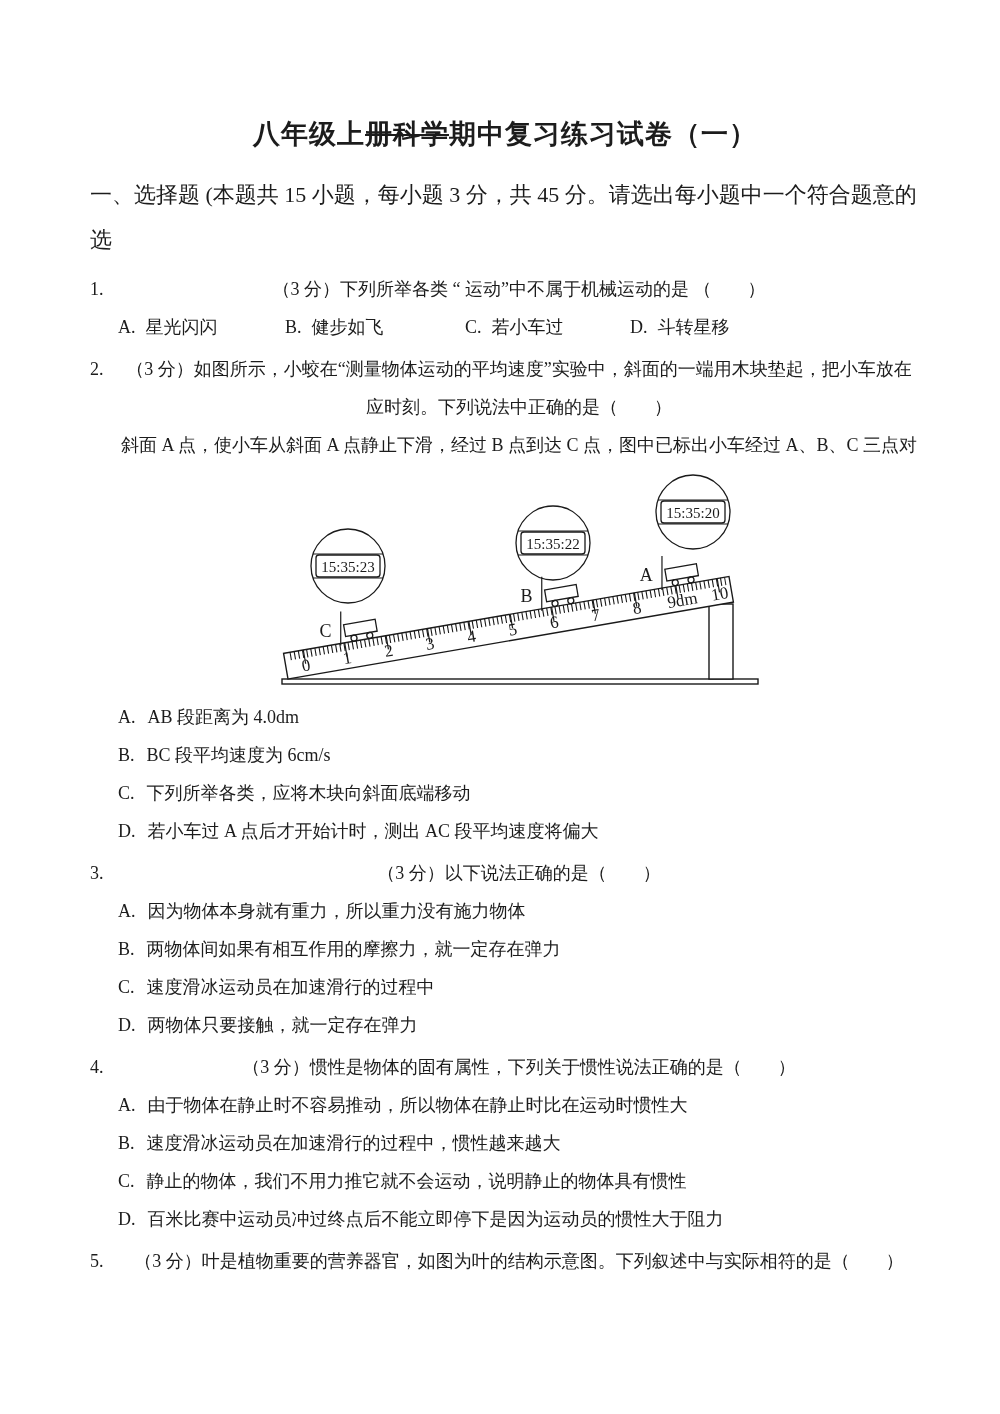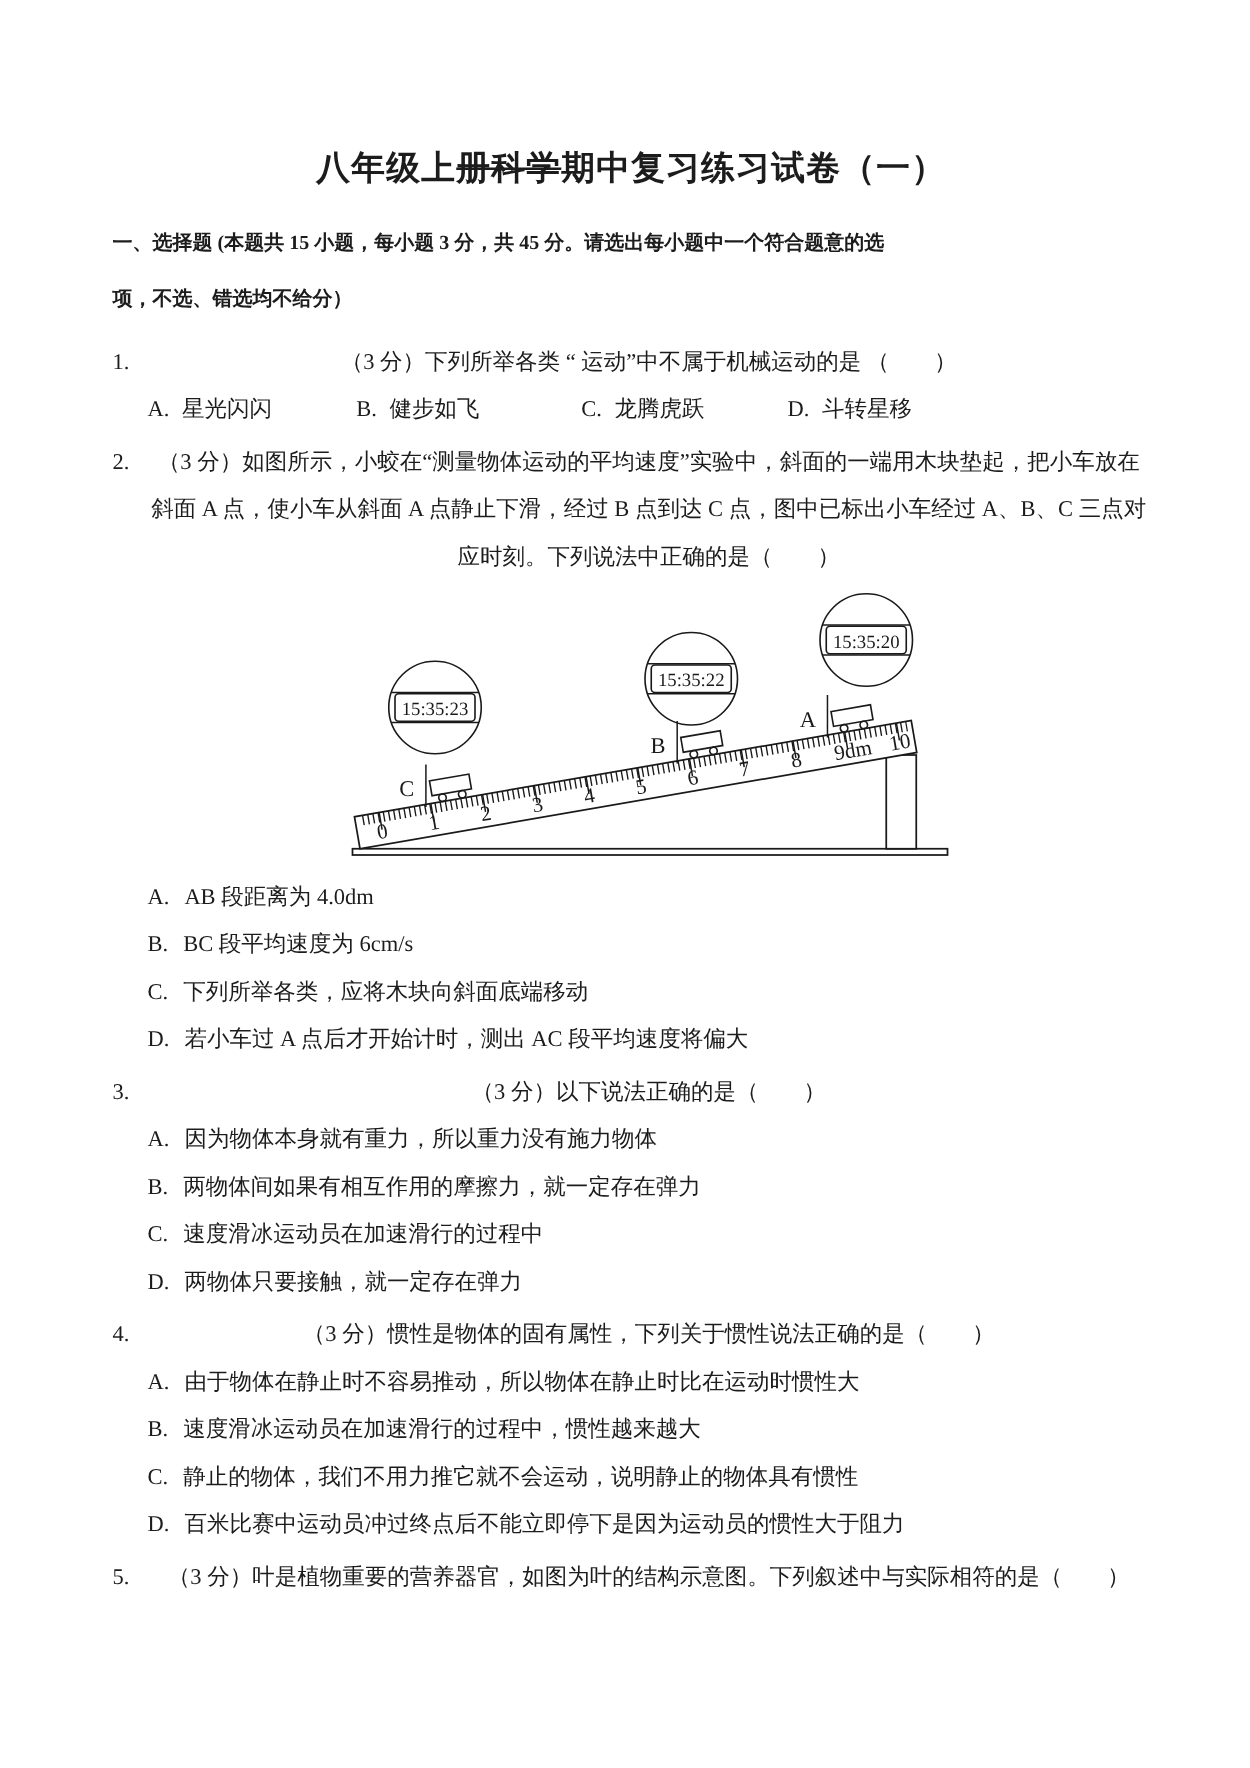--- a/index.html
+++ b/index.html
@@ -18,22 +18,22 @@
   .title {
     text-align: center;
     font-size: 27px;
     font-weight: bold;
     letter-spacing: 1px;
     margin: 0 0 0 0;
   }
   .title .struck { text-decoration: line-through; text-decoration-thickness: 2px; font-weight: 900; }
   .section-header {
     margin-top: 20px;
-    font-weight: bold;
-    font-size: 16px;
+    font-weight: normal;
+    font-size: 22px;
     line-height: 45px;
   }
   .questions { margin-top: 8px; }
   .q { display: flex; margin-top: 4px; }
   .qnum { width: 28px; flex: none; line-height: 38px; }
   .qbody { flex: 1; text-align: center; }
   .stem-line { line-height: 38px; }
   .opt { display: flex; line-height: 38px; }
   .opt .olabel { margin-right: 12px; }
   .opt-row { display: flex; line-height: 38px; }
@@ -51,56 +51,55 @@
 </head>
 <body>
 
 <div class="page">
   <div class="content">
 
     <h1 class="title"><span>八年级上</span><span class="struck">册科学</span><span>期中复习练习试卷（一）</span></h1>
 
     <div class="section-header">
       <div>一、选择题 (本题共 15 小题，每小题 3 分，共 45 分。请选出每小题中一个符合题意的选</div>
-      <div>项，不选、错选均不给分）</div>
     </div>
 
     <div class="questions">
 
       <div class="q">
         <span class="qnum">1.</span>
         <div class="qbody">
           <div class="stem-line">（3 分）下列所举各类 “ 运动”中不属于机械运动的是 （　　）</div>
           <div class="opt-row">
             <span class="ocell w1">
                 <span class="olabel">A.</span>
                 <span>星光闪闪</span>
               </span>
             <span class="ocell w2">
                 <span class="olabel">B.</span>
                 <span>健步如飞</span>
               </span>
             <span class="ocell w3">
                 <span class="olabel">C.</span>
-                <span>龙腾虎跃</span>
+                <span>若小车过</span>
               </span>
             <span class="ocell">
                 <span class="olabel">D.</span>
                 <span>斗转星移</span>
               </span>
           </div>
         </div>
       </div>
 
       <div class="q">
         <span class="qnum">2.</span>
         <div class="qbody">
           <div class="stem-line">（3 分）如图所示，小蛟在“测量物体运动的平均速度”实验中，斜面的一端用木块垫起，把小车放在</div>
+          <div class="stem-line">应时刻。下列说法中正确的是（　　）</div>
           <div class="stem-line">斜面 A 点，使小车从斜面 A 点静止下滑，经过 B 点到达 C 点，图中已标出小车经过 A、B、C 三点对</div>
-          <div class="stem-line">应时刻。下列说法中正确的是（　　）</div>
 
           <div class="figure-wrap">
             <svg class="fig" viewBox="0 0 480 230" width="480" height="230">
 
               <rect class="ln" x="2" y="213" width="476" height="5"></rect>
 
               <rect class="ln" x="429" y="138" width="24" height="75"></rect>
 
               <g transform="translate(8,213) rotate(-9.8)">
                 <rect class="ln" x="0" y="-26" width="452" height="26"></rect>

